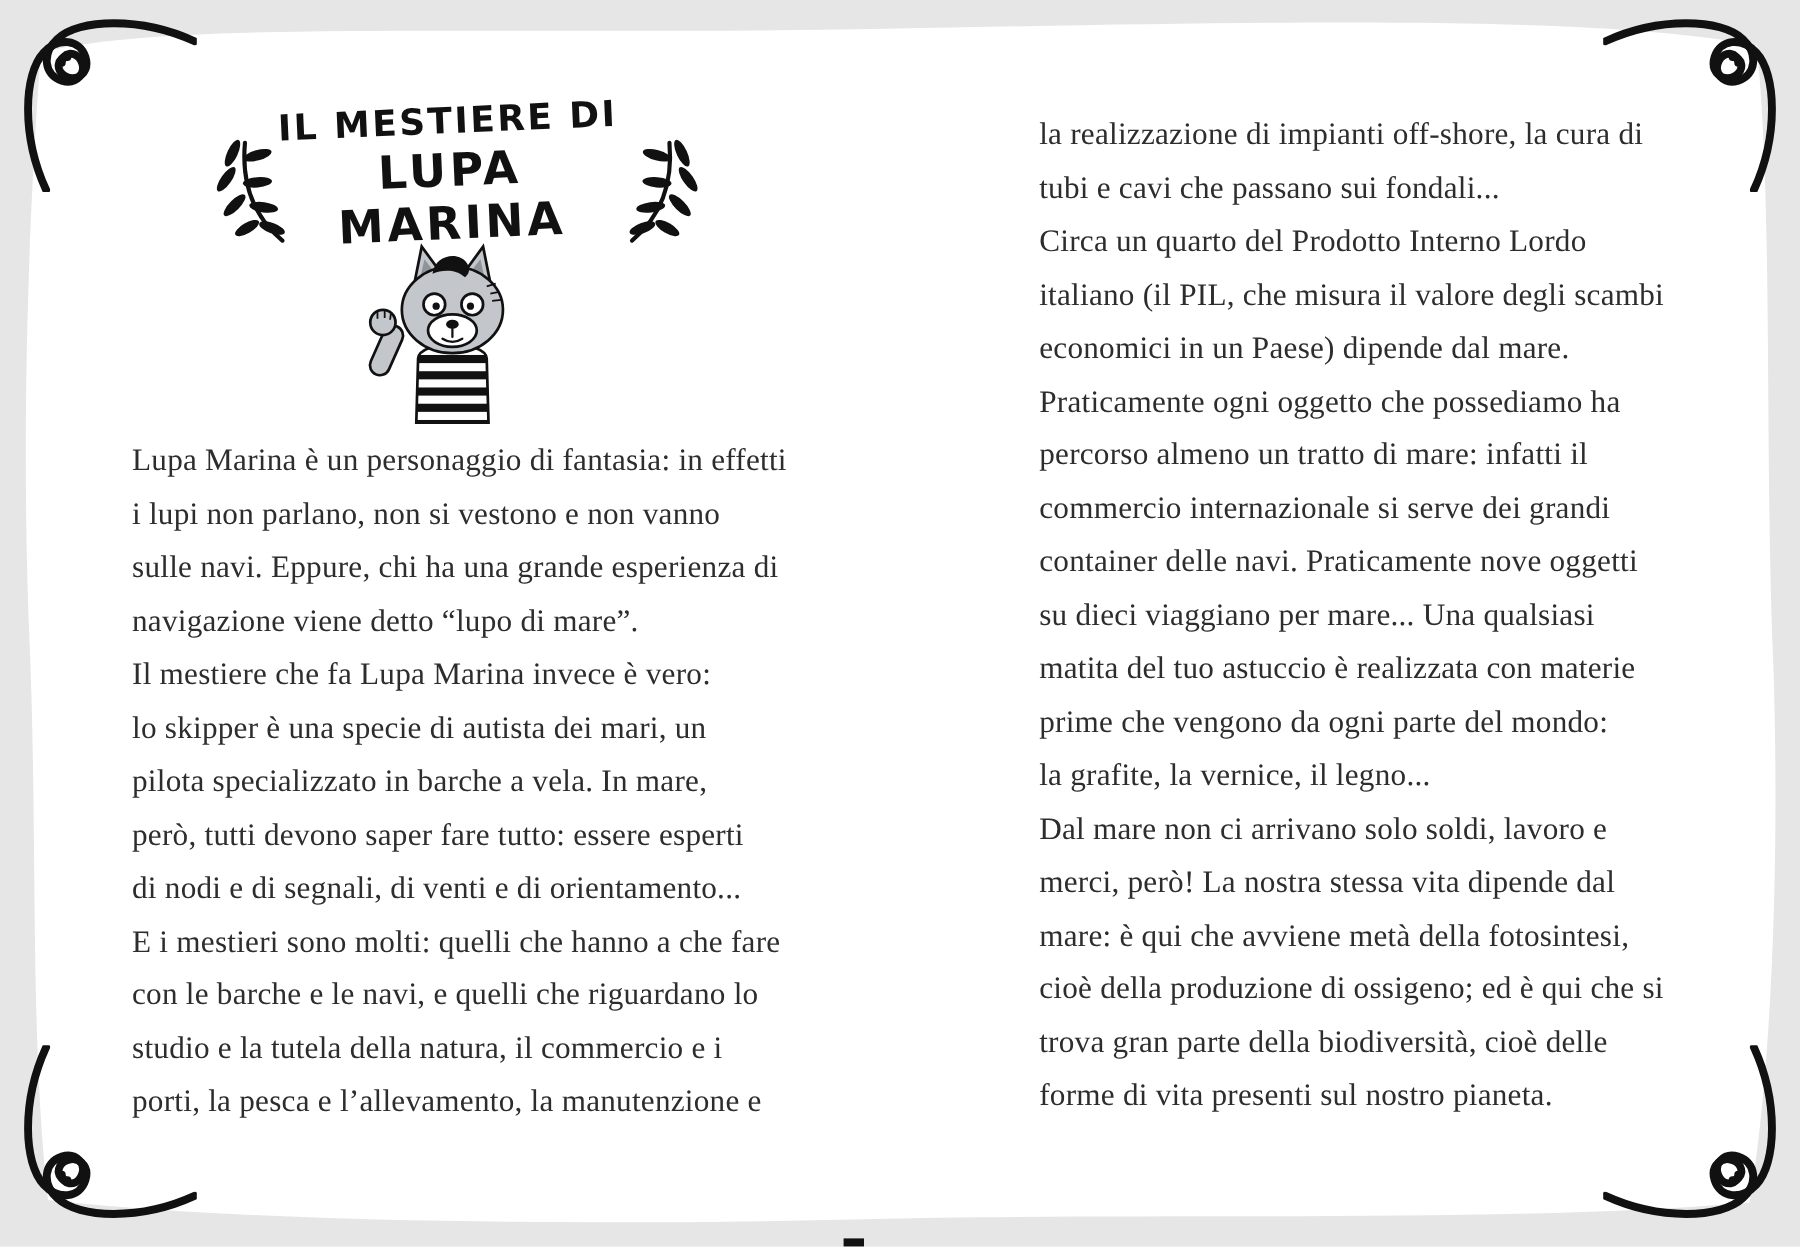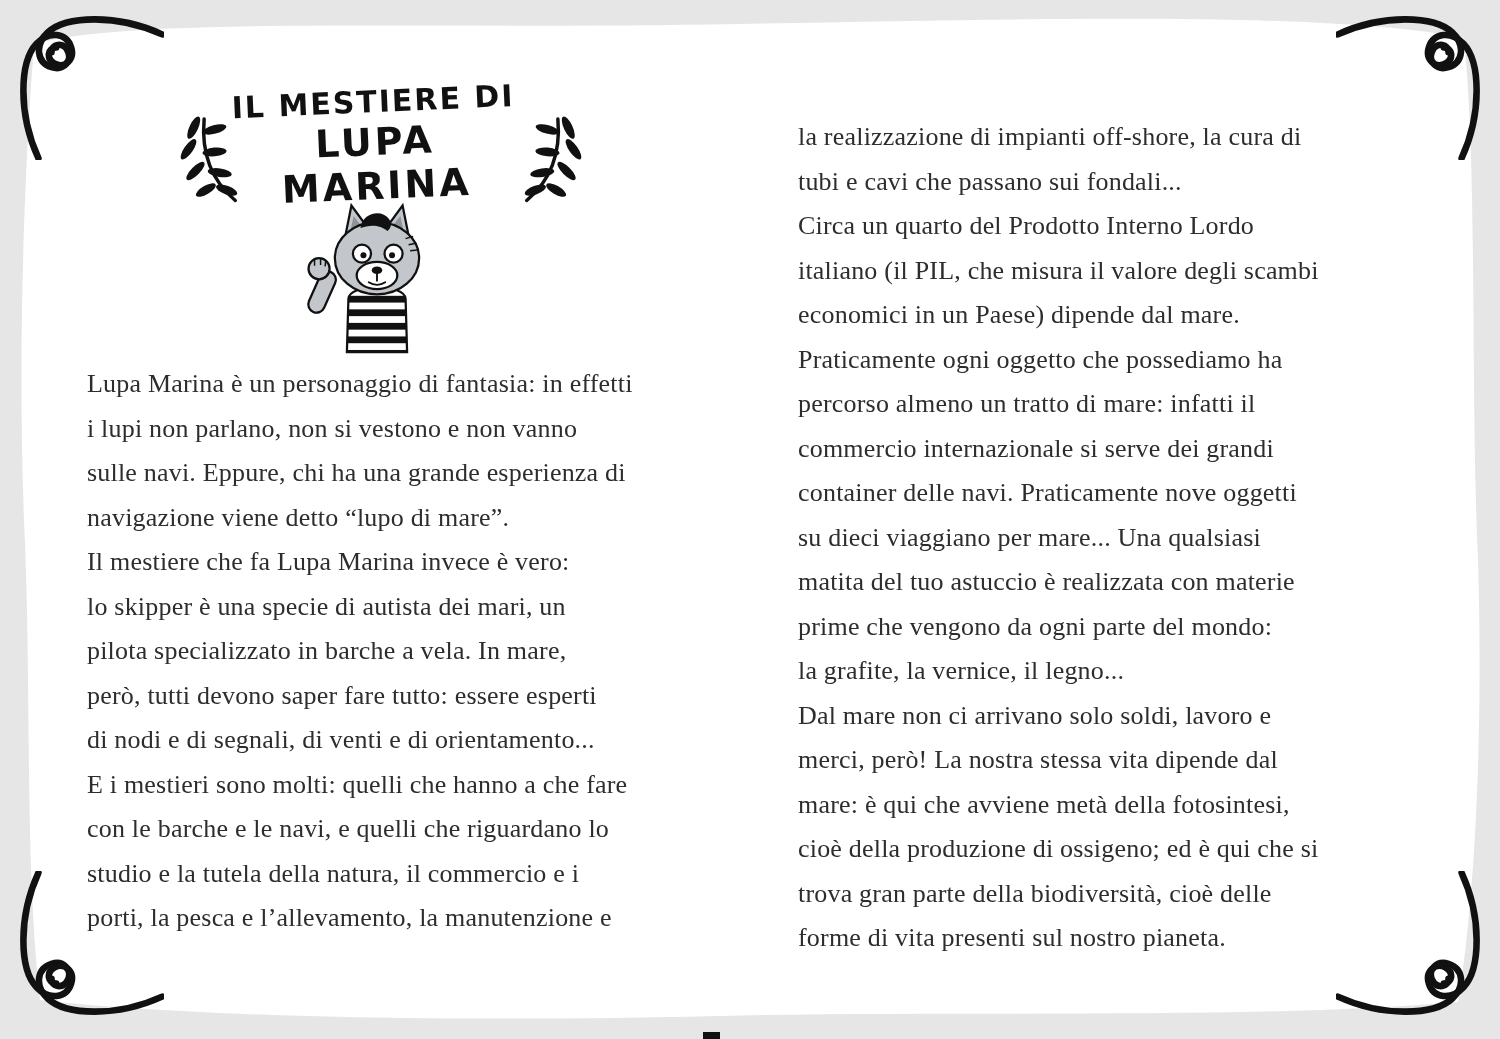--- a/index.html
+++ b/index.html
@@ -39,22 +39,22 @@
 
   
   .wolf{position:absolute;left:292px;top:198px;width:170px;height:158px;z-index:1;}
 
   
   .column{
     position:absolute;z-index:1;
     font-size:26px;line-height:44.5px;color:#2d2d2d;
     white-space:pre;letter-spacing:0.2px;
   }
-  .col-left{left:87px;top:362px;width:640px;}
-  .col-right{left:798px;top:90px;width:610px;margin-top:25px;}
+  .col-left{left:110px;top:362px;width:640px;}
+  .col-right{left:866px;top:90px;width:610px;}
 
   .page-number-partial{
     position:absolute;left:703px;top:1032px;width:17px;height:7px;
     background:#111;z-index:3;
   }
 </style>
 </head>
 <body>
 
 <div class="canvas">

